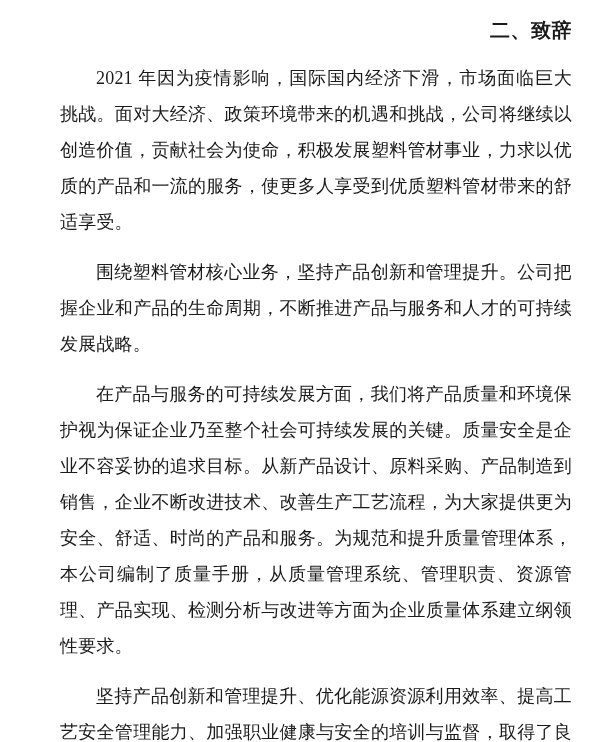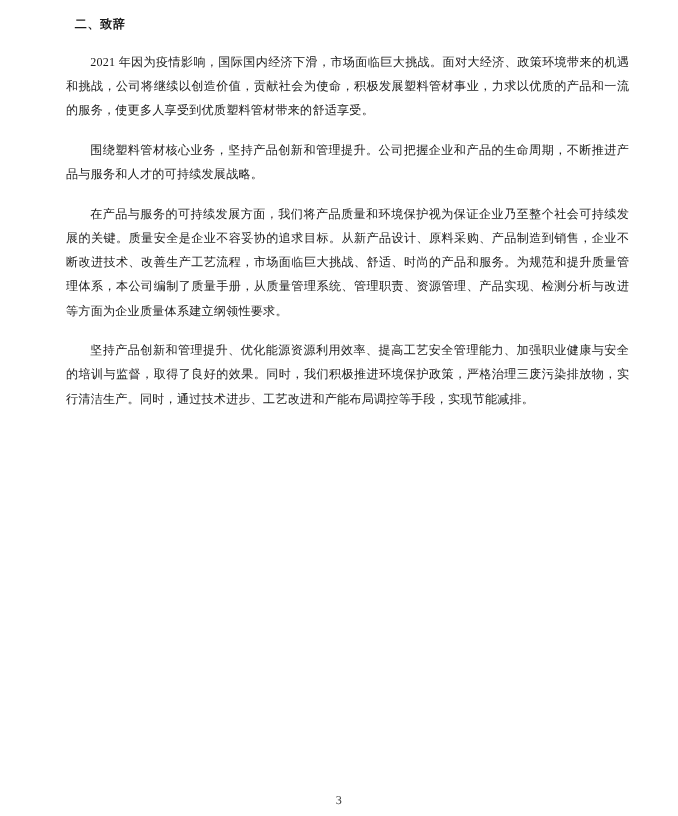--- a/index.html
+++ b/index.html
@@ -16,28 +16,29 @@
     overflow: hidden;
   }
   .page {
     width: 616px;
     height: 742px;
     box-sizing: border-box;
     padding: 14px 44px 0 60px;
     position: relative;
   }
   .heading {
-    font-size: 11px;
+    font-size: 20px;
     font-weight: bold;
     letter-spacing: 0.5px;
     margin: 0 0 10px 8px;
     line-height: 1.6;
+    text-align: right;
   }
   .para {
-    font-size: 11px;
+    font-size: 18px;
     line-height: 2.0;
     text-align: justify;
     text-justify: inter-ideograph;
     margin: 14px 0 1px 0;
     text-indent: 2em;
     letter-spacing: 0.2px;
   }
   .page-number {
     position: absolute;
     bottom: 8px;
@@ -49,16 +50,16 @@
     font-family: "Liberation Serif", serif;
   }
 </style>
 </head>
 <body>
 
 <div class="page">
   <h2 class="heading">二、致辞</h2>
   <p class="para">2021 年因为疫情影响，国际国内经济下滑，市场面临巨大挑战。面对大经济、政策环境带来的机遇和挑战，公司将继续以创造价值，贡献社会为使命，积极发展塑料管材事业，力求以优质的产品和一流的服务，使更多人享受到优质塑料管材带来的舒适享受。</p>
   <p class="para">围绕塑料管材核心业务，坚持产品创新和管理提升。公司把握企业和产品的生命周期，不断推进产品与服务和人才的可持续发展战略。</p>
-  <p class="para">在产品与服务的可持续发展方面，我们将产品质量和环境保护视为保证企业乃至整个社会可持续发展的关键。质量安全是企业不容妥协的追求目标。从新产品设计、原料采购、产品制造到销售，企业不断改进技术、改善生产工艺流程，市场面临巨大挑战、舒适、时尚的产品和服务。为规范和提升质量管理体系，本公司编制了质量手册，从质量管理系统、管理职责、资源管理、产品实现、检测分析与改进等方面为企业质量体系建立纲领性要求。</p>
+  <p class="para">在产品与服务的可持续发展方面，我们将产品质量和环境保护视为保证企业乃至整个社会可持续发展的关键。质量安全是企业不容妥协的追求目标。从新产品设计、原料采购、产品制造到销售，企业不断改进技术、改善生产工艺流程，为大家提供更为安全、舒适、时尚的产品和服务。为规范和提升质量管理体系，本公司编制了质量手册，从质量管理系统、管理职责、资源管理、产品实现、检测分析与改进等方面为企业质量体系建立纲领性要求。</p>
   <p class="para">坚持产品创新和管理提升、优化能源资源利用效率、提高工艺安全管理能力、加强职业健康与安全的培训与监督，取得了良好的效果。同时，我们积极推进环境保护政策，严格治理三废污染排放物，实行清洁生产。同时，通过技术进步、工艺改进和产能布局调控等手段，实现节能减排。</p>
   <div class="page-number">3</div>
 </div>
 
 </body></html>

